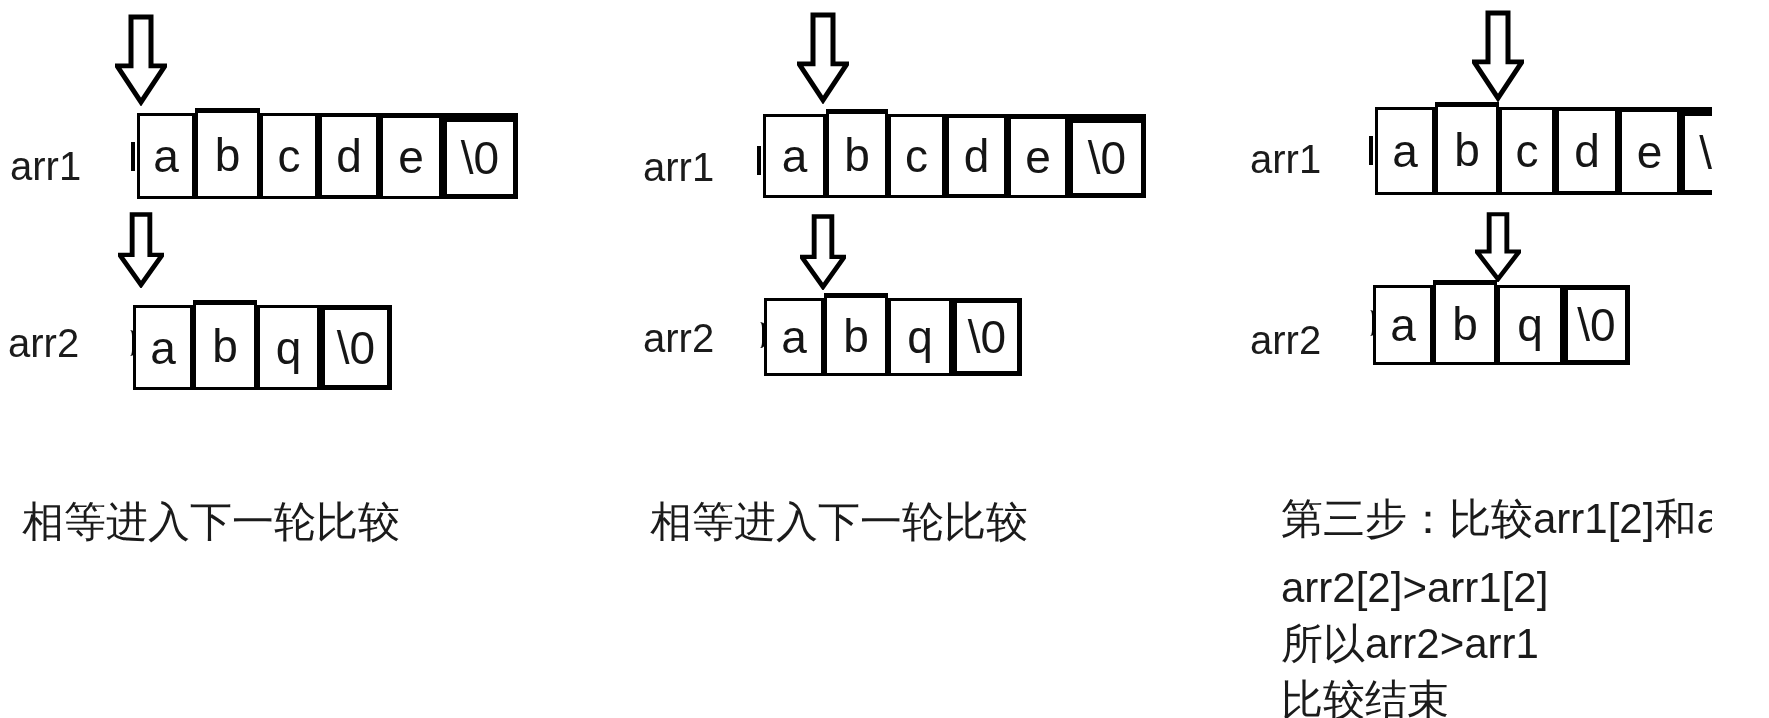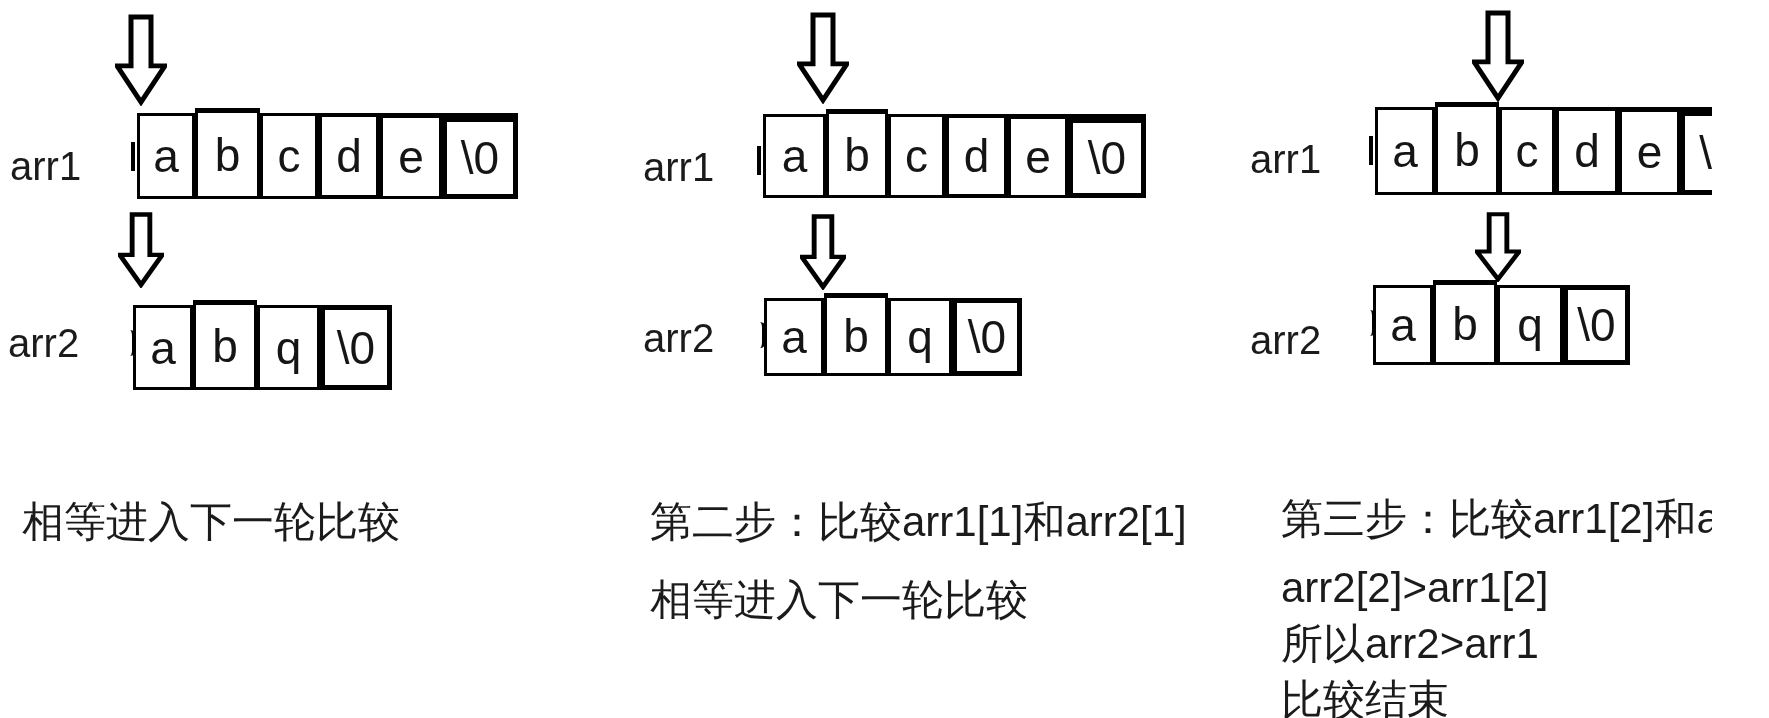--- a/index.html
+++ b/index.html
@@ -172,21 +172,20 @@
         </div>
         <div class="cell">
           <span>q</span>
         </div>
         <div class="cell">
           <span>\0</span>
         </div>
       </div>
 
     <div class="caption" style="left:650px;top:500px;">
-      <div class="line">第二步：比较arr1[1]和arr2[1]</div>
       <div class="line">相等进入下一轮比较</div>
     </div>
   </div>
 
   <div class="p3">
     <svg class="arrow" style="left:1472px;top:10px;" width="52" height="92" viewBox="0 0 52 94" preserveAspectRatio="none">
       <polygon points="16,3 36,3 36,53 50,53 26,90 2,53 16,53" fill="#ffffff" stroke="#000000" stroke-width="5"></polygon>
     </svg>
     <div class="row-label" style="left:1250px;top:139px;">arr1</div>
     <div class="tick" style="left:1369px;top:136px;"></div>

